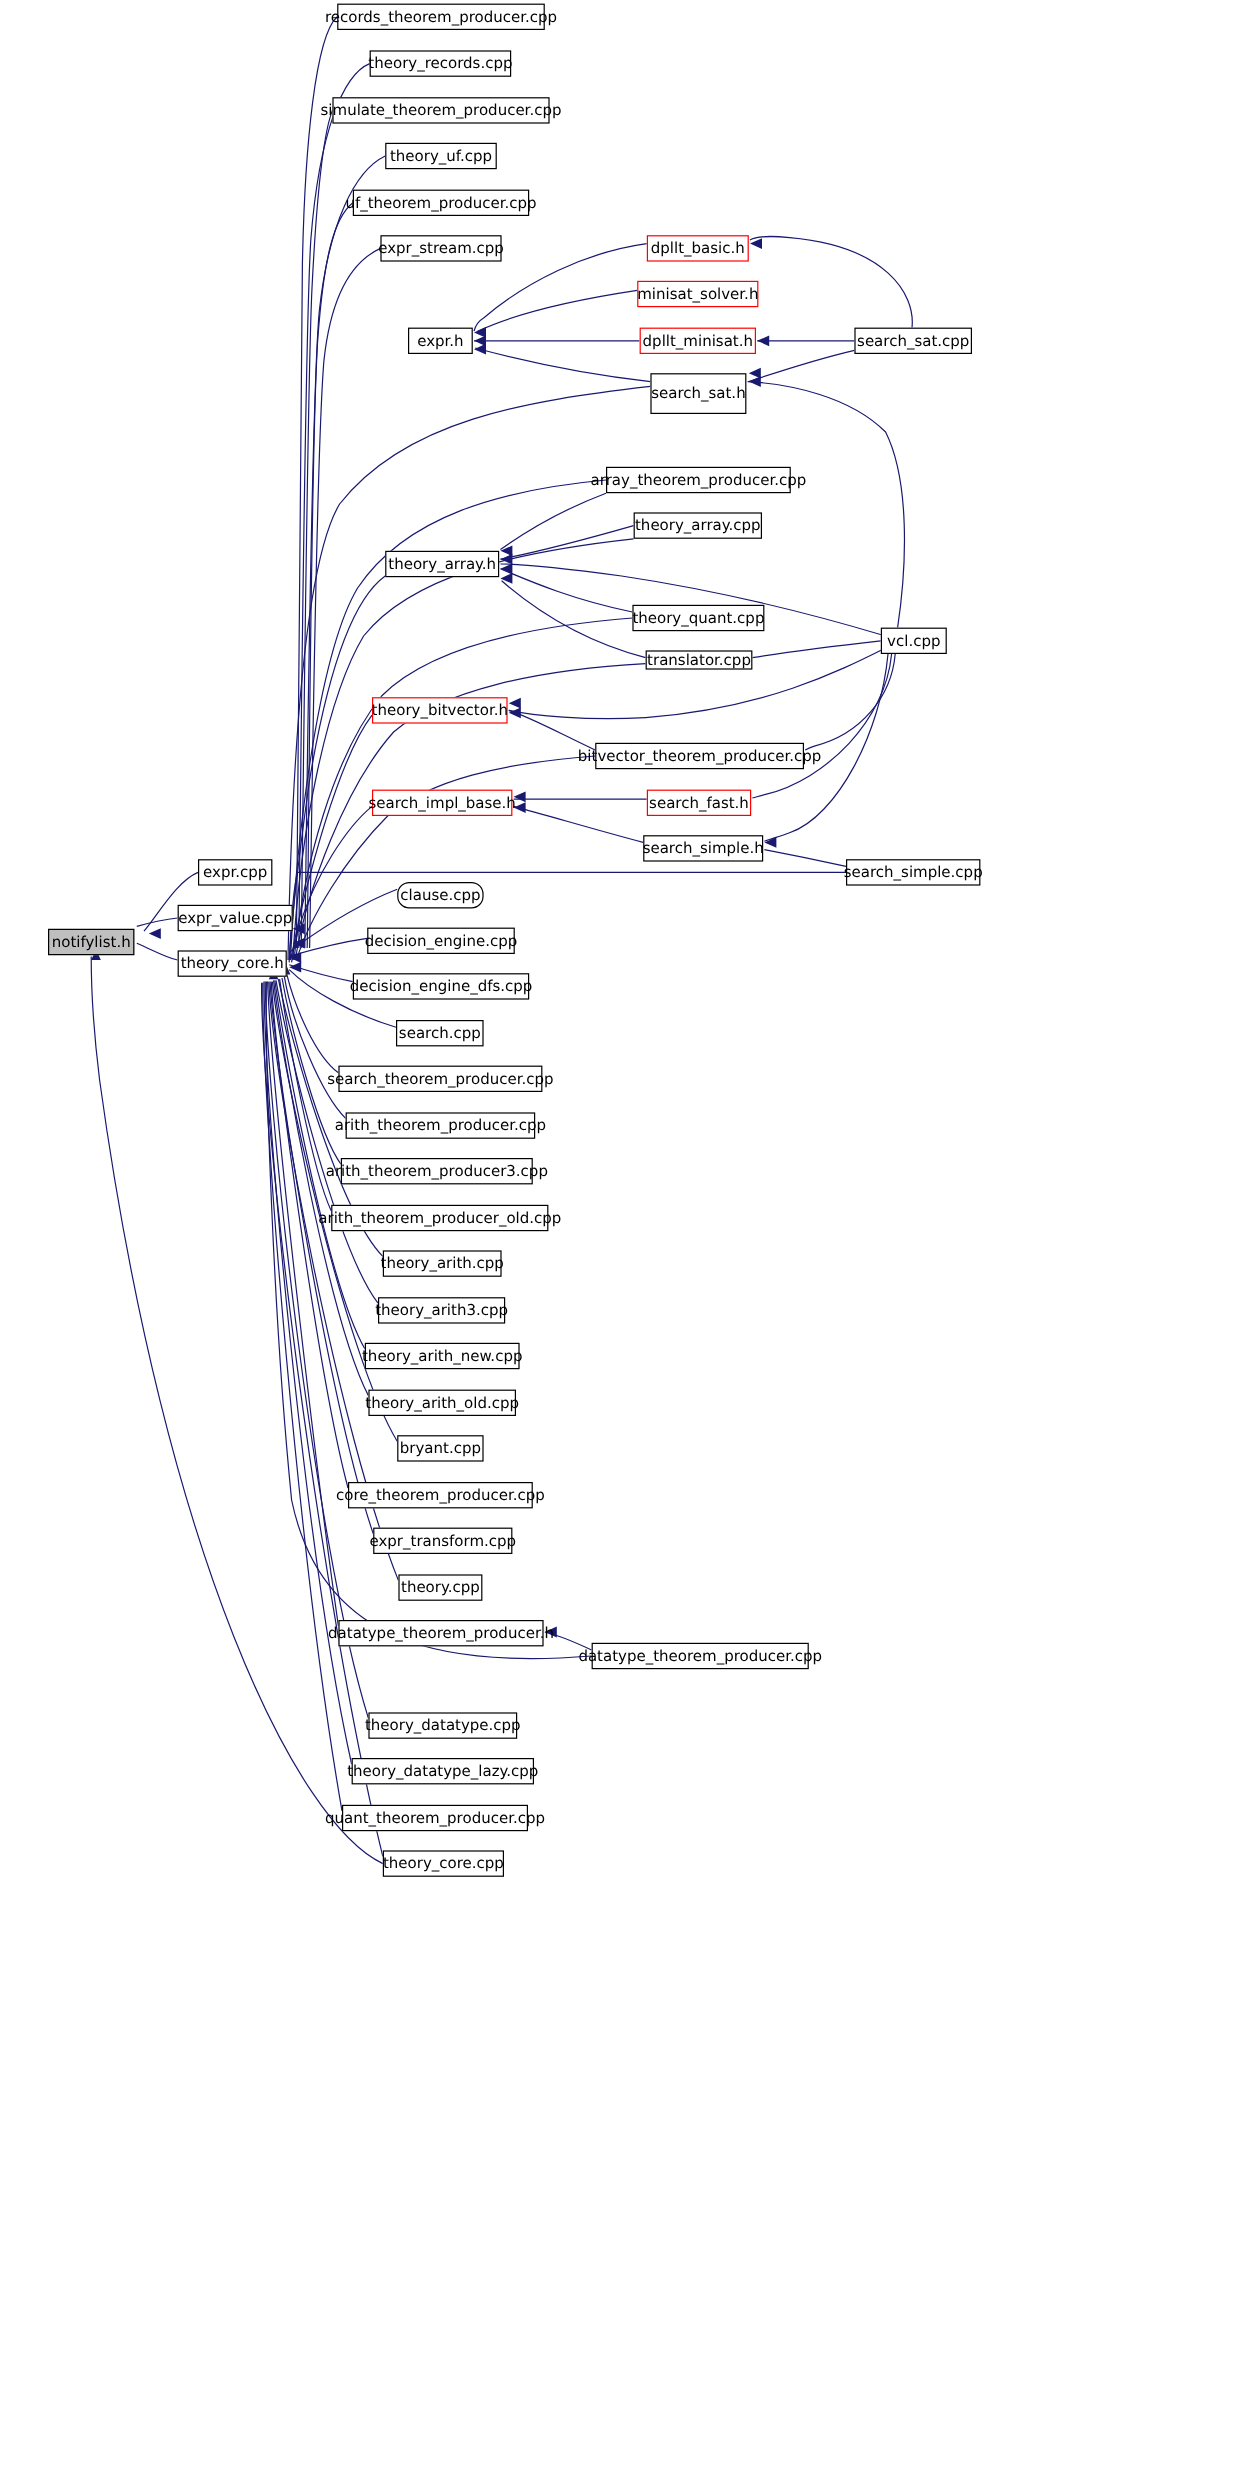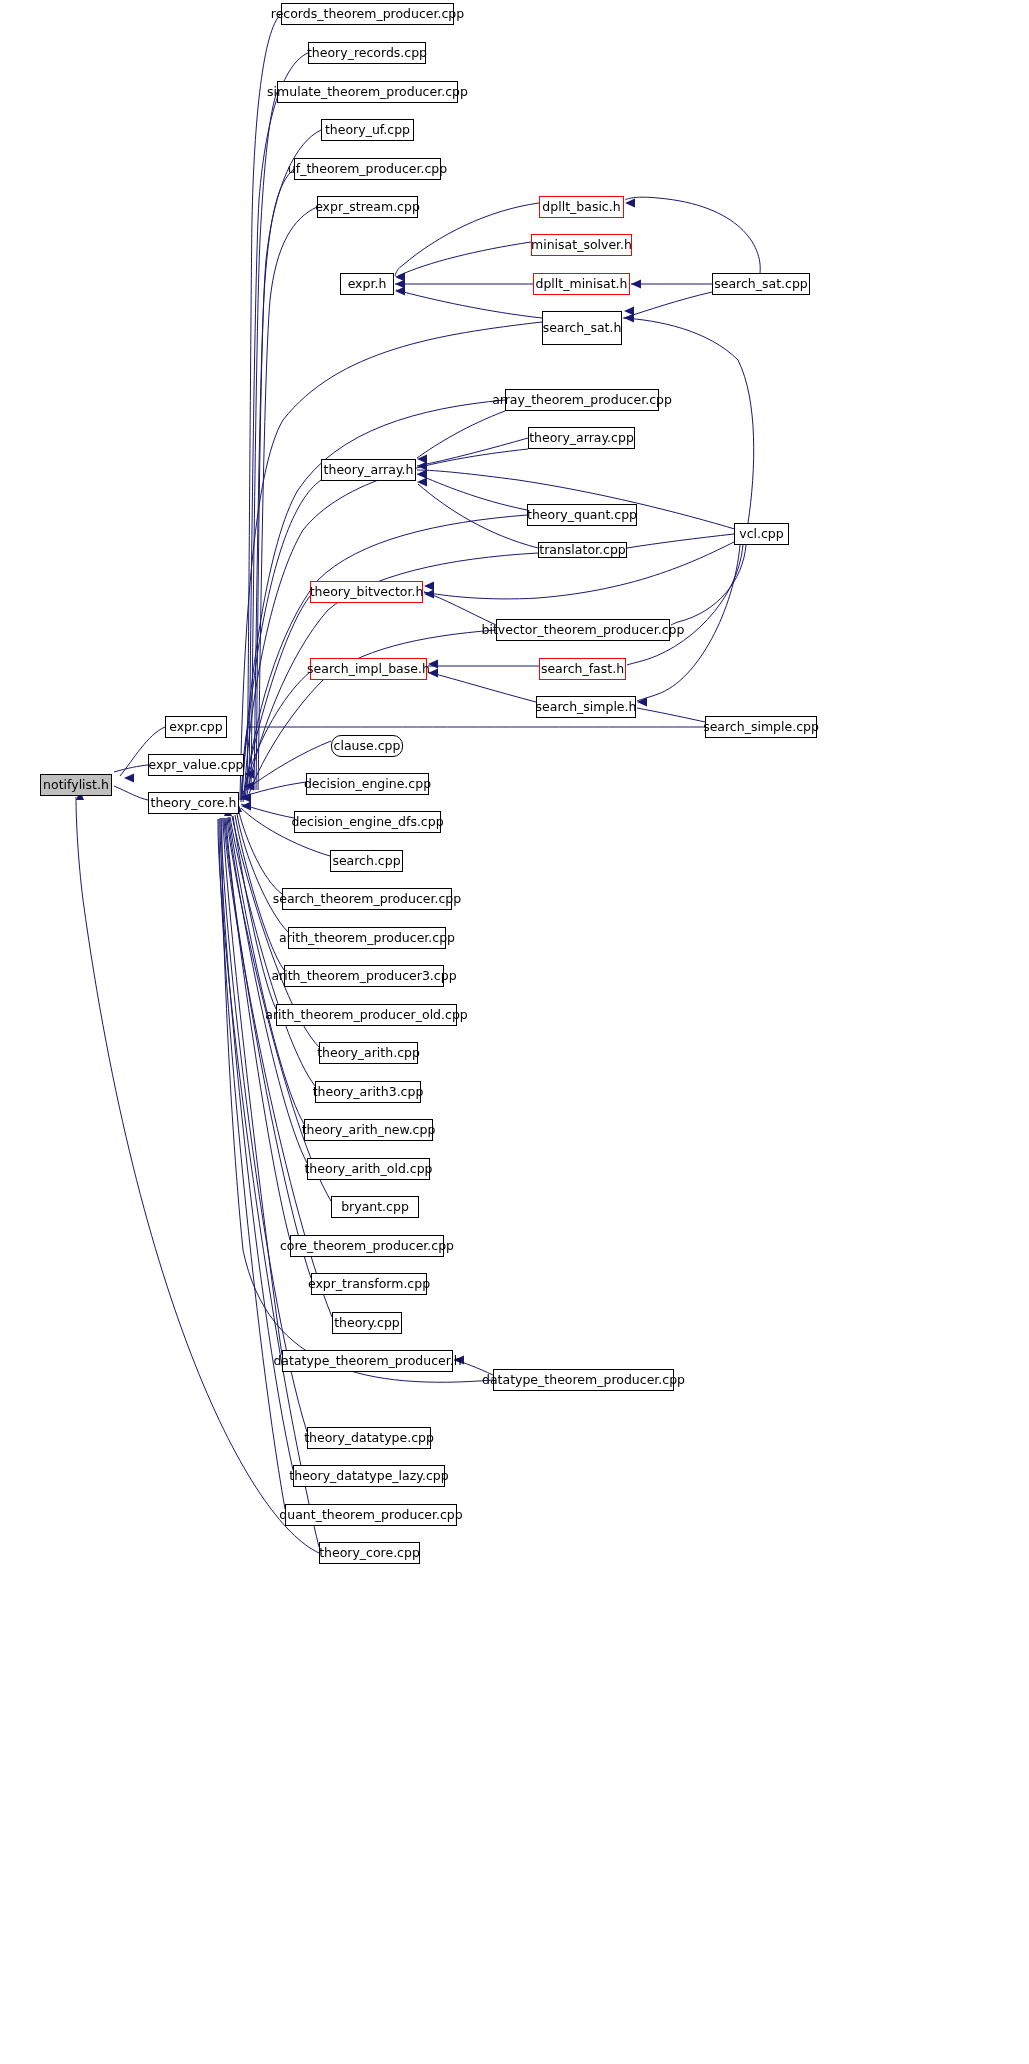--- a/index.html
+++ b/index.html
@@ -222,21 +222,21 @@
     </div>
     <div class="node" style="left: 277px; top: 1081px; width: 106px; height: 22px;">
       <span>theory_arith3.cpp</span>
     </div>
     <div class="node" style="left: 266px; top: 1119px; width: 129px; height: 22px;">
       <span>theory_arith_new.cpp</span>
     </div>
     <div class="node" style="left: 269px; top: 1158px; width: 123px; height: 22px;">
       <span>theory_arith_old.cpp</span>
     </div>
-    <div class="node" style="left: 293px; top: 1196px; width: 88px; height: 22px;">
+    <div class="node" style="left: 293px; top: 1196px; width: 72px; height: 22px;">
       <span>bryant.cpp</span>
     </div>
     <div class="node" style="left: 252px; top: 1235px; width: 154px; height: 22px;">
       <span>core_theorem_producer.cpp</span>
     </div>
     <div class="node" style="left: 273px; top: 1273px; width: 116px; height: 22px;">
       <span>expr_transform.cpp</span>
     </div>
     <div class="node" style="left: 294px; top: 1312px; width: 70px; height: 22px;">
       <span>theory.cpp</span>
@@ -246,19 +246,19 @@
     </div>
     <div class="node" style="left: 455px; top: 1369px; width: 181px; height: 22px;">
       <span>datatype_theorem_producer.cpp</span>
     </div>
     <div class="node" style="left: 269px; top: 1427px; width: 124px; height: 22px;">
       <span>theory_datatype.cpp</span>
     </div>
     <div class="node" style="left: 255px; top: 1465px; width: 152px; height: 22px;">
       <span>theory_datatype_lazy.cpp</span>
     </div>
-    <div class="node" style="left: 247px; top: 1504px; width: 172px; height: 22px;">
+    <div class="node" style="left: 247px; top: 1504px; width: 155px; height: 22px;">
       <span>quant_theorem_producer.cpp</span>
     </div>
     <div class="node" style="left: 281px; top: 1542px; width: 101px; height: 22px;">
       <span>theory_core.cpp</span>
     </div>
   </div>
 
 </body></html>

